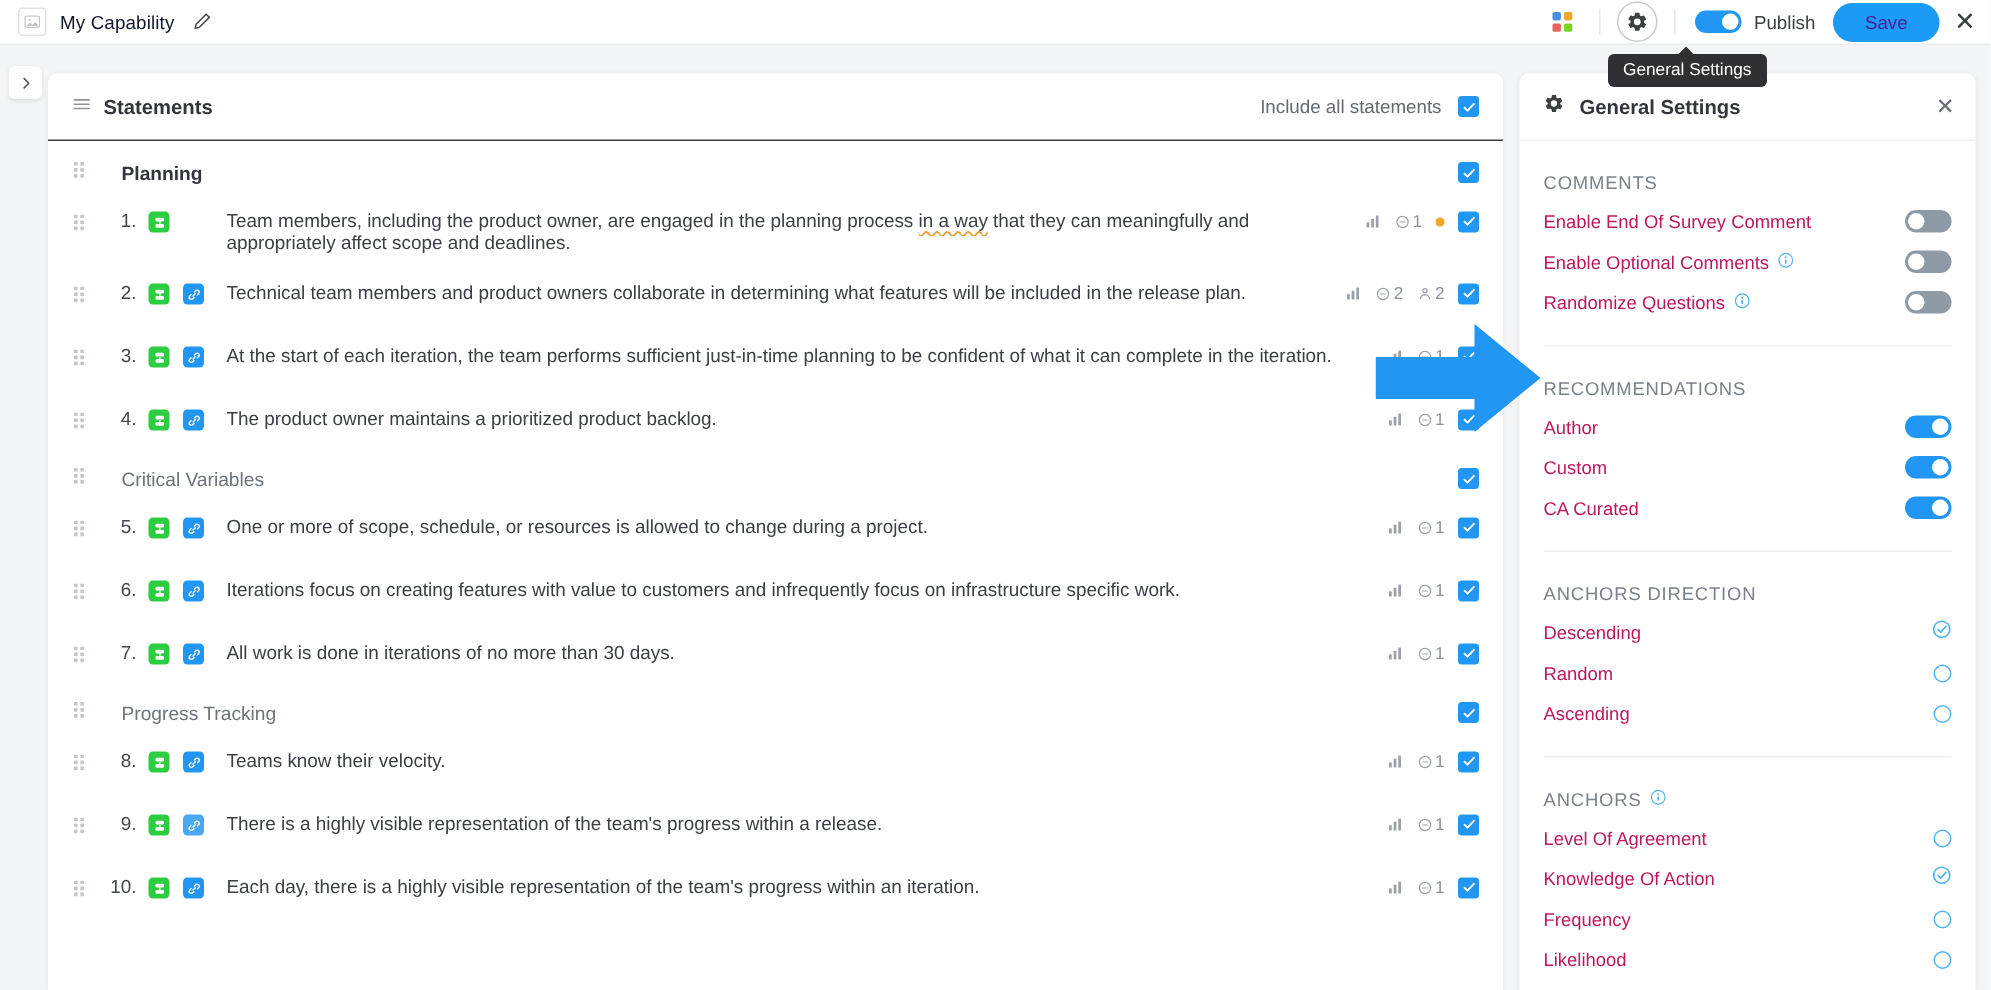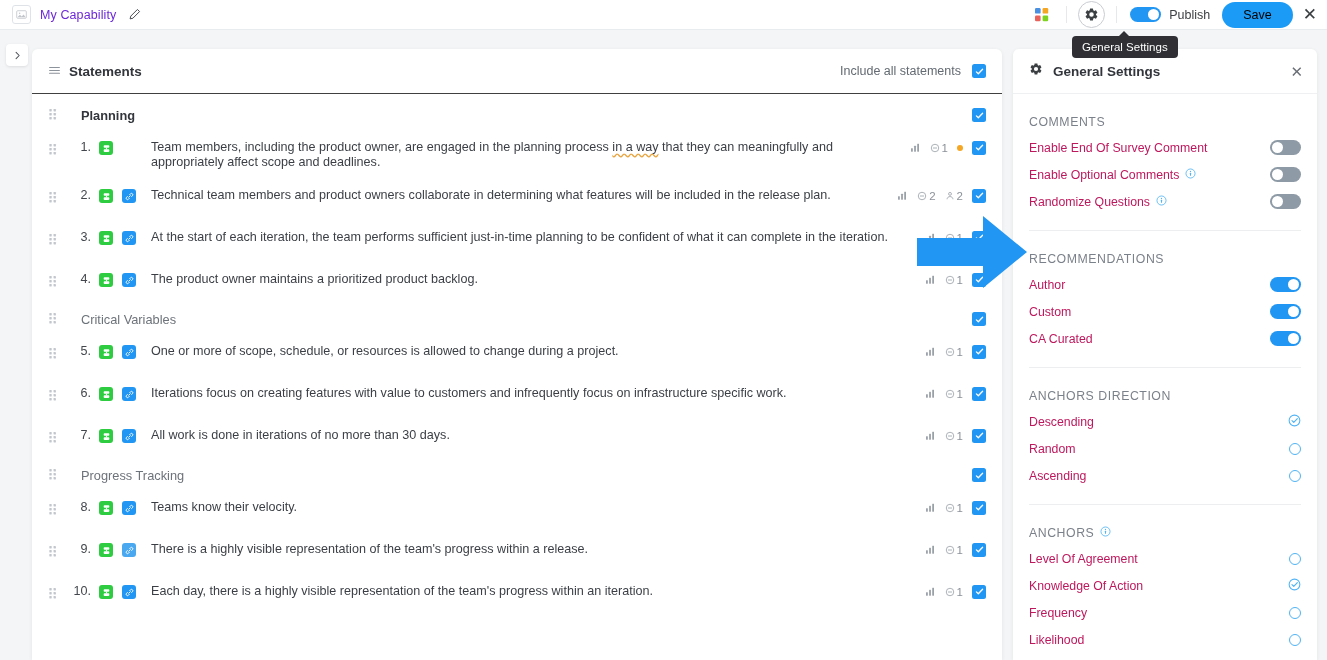--- a/index.html
+++ b/index.html
@@ -14,21 +14,21 @@
     position: absolute; top: 0; left: 0; width: 1327px; height: 30px;
     background: #ffffff;
     display: flex; align-items: center;
     border-bottom: 1px solid #e9ecef;
   }
   .tb-left { display: flex; align-items: center; padding-left: 12px; gap: 9px; }
   .thumb-box {
     width: 19px; height: 19px; border: 1px solid #dfe3e8; border-radius: 3px;
     display: flex; align-items: center; justify-content: center;
   }
-  .cap-title { font-size: 12.5px; color: #6d28d9; letter-spacing: .1px; }
+  .cap-title { font-size: 12.5px; color: #0f172a; letter-spacing: .1px; }
   .pencil { margin-left: 3px; display: flex; align-items: center; }
   .tb-right {
     margin-left: auto; display: flex; align-items: center; gap: 0px; padding-right: 10px;
   }
   .tb-sep { width: 1px; height: 17px; background: #e6e8eb; margin: 0 11px; }
   .icon-btn { width: 26px; height: 26px; display: flex; align-items: center; justify-content: center; cursor: pointer; }
   .gear-btn {
     width: 27px; height: 27px; border: 1px solid #c9ccd1; border-radius: 50%;
     display: flex; align-items: center; justify-content: center; cursor: pointer;
     background: #fff;
@@ -40,21 +40,21 @@
   .toggle.off { background: #8e9aa6; }
   .toggle .knob {
     position: absolute; top: 2px; width: 11px; height: 11px; border-radius: 50%; background: #fff;
   }
   .toggle.on .knob { right: 2px; }
   .toggle.off .knob { left: 2px; }
   .publish-wrap { display: flex; align-items: center; gap: 8px; margin-left: 2px; justify-content: center; }
   .publish-lbl { font-size: 12.5px; color: #3d4043; }
   .save-btn {
     margin-left: 12px;
-    background: #1b9bf5; color: #000000; border: none; border-radius: 13px;
+    background: #1b9bf5; color: #4c1d95; border: none; border-radius: 13px;
     font-size: 12.5px; padding: 6px 21px; cursor: pointer;
     font-family: "Liberation Sans", sans-serif;
   }
   .close-x { margin-left: 10px; cursor: pointer; font-size: 17px; color: #3c4043; line-height: 1; }
   
   .tooltip {
     position: absolute; top: 36px; left: 1072px;
     background: #2f2f34; color: #fff; font-size: 11.5px;
     padding: 5px 10px; border-radius: 4px; white-space: nowrap; z-index: 40;
   }

